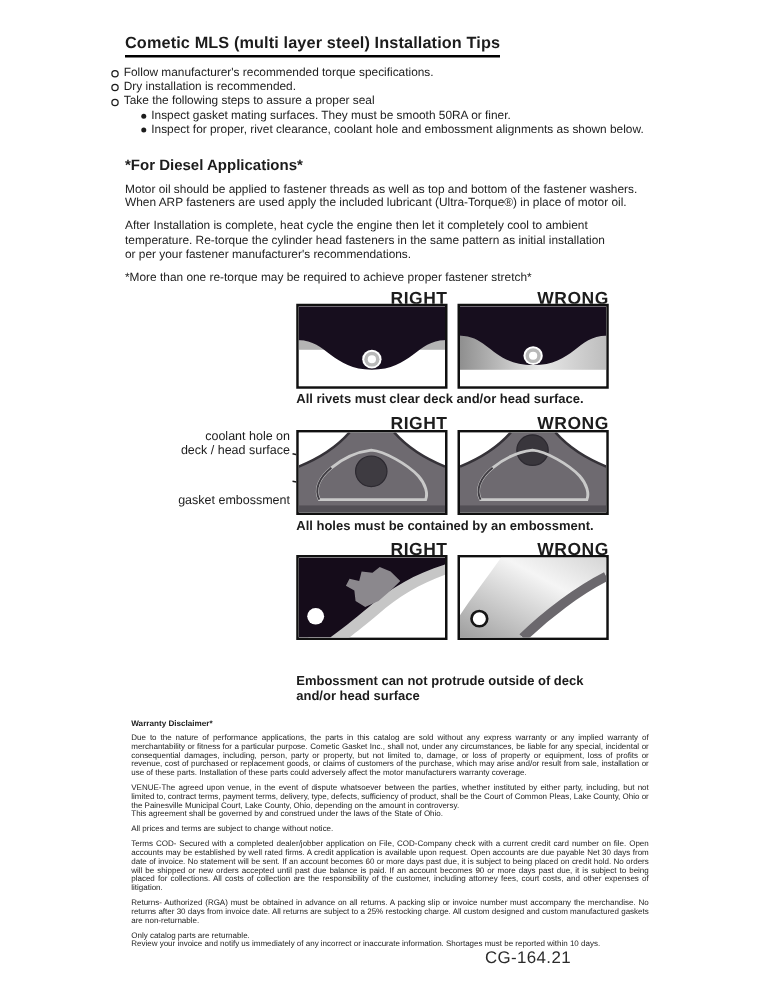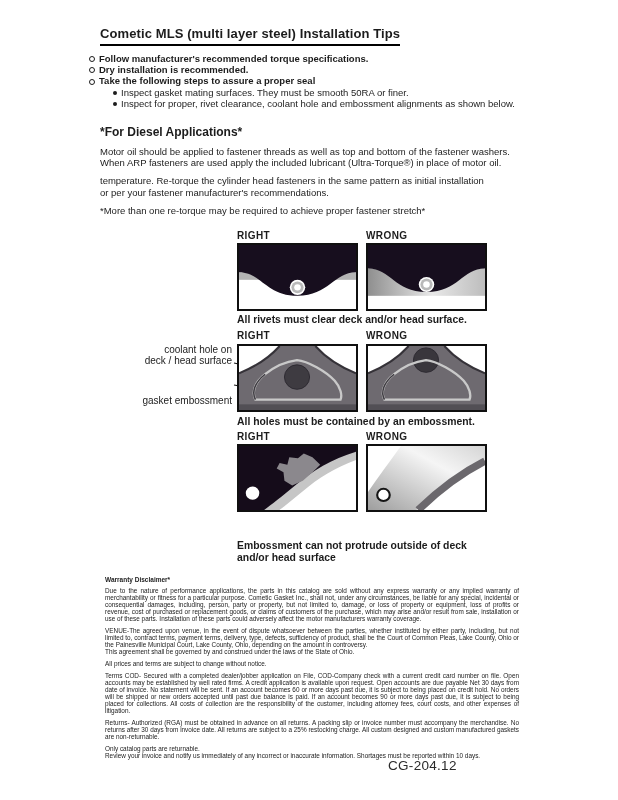--- a/index.html
+++ b/index.html
@@ -3,31 +3,31 @@
 <meta charset="utf-8">
 <style>
   html,body{margin:0;padding:0;background:#fff;}
   .page{position:relative;width:618px;height:800px;background:#ffffff;overflow:hidden;
         font-family:"Liberation Sans", sans-serif;color:#1c1c1c;}
   
   .top-text{position:absolute;left:88px;top:20px;width:455px;}
   .doc-title{display:inline-block;margin:6px 0 0 12px;font-size:13px;font-weight:bold;
              letter-spacing:.1px;border-bottom:2.2px solid #000;padding-bottom:2.5px;}
   .tips{margin-top:7px;}
-  .tip-row{position:relative;padding-left:11px;font-size:9.5px;line-height:11.4px;white-space:nowrap;font-weight:bold;}
+  .tip-row{position:relative;padding-left:11px;font-size:9.5px;line-height:11.4px;white-space:nowrap;}
   .tip-row .o-bullet{position:absolute;left:1px;top:3.2px;width:4px;height:4px;border:1px solid #1c1c1c;
              border-radius:50%;background:#fff;}
   .sub-row{position:relative;padding-left:33px;font-size:9.5px;line-height:11.4px;white-space:nowrap;}
   .sub-row .f-bullet{position:absolute;left:25px;top:3.8px;width:4.4px;height:4.4px;border-radius:50%;background:#1c1c1c;}
   .diesel-h{margin:15px 0 0 12px;font-size:12px;font-weight:bold;}
   .para{margin:7px 0 0 12px;}
   .para div{font-size:9.5px;line-height:11.4px;white-space:nowrap;}
   .para.note{}
   
-  .dg-label{position:absolute;width:121px;text-align:left;font-weight:bold;font-size:10px;letter-spacing:.4px;}
+  .dg-label{position:absolute;width:121px;text-align:right;font-weight:bold;font-size:14px;letter-spacing:.4px;}
   .panel{position:absolute;width:121px;height:68px;border:2.2px solid #101010;box-sizing:border-box;background:#fff;}
   .panel svg{display:block;width:100%;height:100%;}
   .dg-cap{position:absolute;font-size:10.4px;font-weight:bold;line-height:11.6px;}
   .dg-cap.center{width:250px;text-align:left;}
   .ann{position:absolute;left:100px;width:132px;text-align:right;font-size:10px;line-height:10.8px;}
   .leaders{position:absolute;left:0;top:0;pointer-events:none;}
   
   .legal{position:absolute;left:105px;top:576px;width:414px;color:#222;}
   .legal .lh{font-size:6.5px;font-weight:bold;margin-bottom:3.5px;}
   .legal p{margin:0 0 5px 0;font-size:6.4px;line-height:7px;text-align:justify;}
@@ -64,20 +64,21 @@
         <span>Inspect for proper, rivet clearance, coolant hole and embossment alignments as shown below.</span>
       </div>
     </div>
 
     <div class="diesel-h">*For Diesel Applications*</div>
     <div class="para">
       <div>Motor oil should be applied to fastener threads as well as top and bottom of the fastener washers.</div>
       <div>When ARP fasteners are used apply the included lubricant (Ultra-Torque®) in place of motor oil.</div>
     </div>
     <div class="para">
+      <div>After Installation is complete, heat cycle the engine then let it completely cool to ambient</div>
       <div>temperature. Re-torque the cylinder head fasteners in the same pattern as initial installation</div>
       <div>or per your fastener manufacturer's recommendations.</div>
     </div>
     <div class="para note">
       <div>*More than one re-torque may be required to achieve proper fastener stretch*</div>
     </div>
   </div>
 
   <div class="dg-label" style="left:237px;top:230px;">RIGHT</div>
   <div class="dg-label" style="left:366px;top:230px;">WRONG</div>
@@ -192,14 +193,14 @@
     <p>Due to the nature of performance applications, the parts in this catalog are sold without any express warranty or any implied warranty of merchantability or fitness for a particular purpose.  Cometic Gasket Inc., shall not, under any circumstances, be liable for any special, incidental or consequential damages, including, person, party or property, but not limited to, damage, or loss of property or equipment, loss of profits or revenue, cost of purchased or replacement goods, or claims of customers of the purchase, which may arise and/or result from sale, installation or use of these parts.  Installation of these parts could adversely affect the motor manufacturers warranty coverage.</p>
     <p class="tight">VENUE-The agreed upon venue, in the event of dispute whatsoever between the parties, whether instituted by either party, including, but not limited to, contract terms, payment terms, delivery, type, defects, sufficiency of product, shall be the Court of Common Pleas, Lake County, Ohio or the Painesville Municipal Court, Lake County, Ohio, depending on the amount in controversy.</p>
     <p>This agreement shall be governed by and construed under the laws of the State of Ohio.</p>
     <p>All prices and terms are subject to change without notice.</p>
     <p>Terms COD- Secured with a completed dealer/jobber application on File, COD-Company check with a current credit card number on file.  Open accounts may be established by well rated firms.  A credit application is available upon request.  Open accounts are due payable Net 30 days from date of invoice.  No statement will be sent.  If an account becomes 60 or more days past due, it is subject to being placed on credit hold.  No orders will be shipped or new orders accepted until past due balance is paid.  If an account becomes 90 or more days past due, it is subject to being placed for collections.  All costs of collection are the responsibility of the customer, including attorney fees, court costs, and other expenses of litigation.</p>
     <p>Returns- Authorized (RGA) must be obtained in advance on all returns.  A packing slip or invoice number must accompany the merchandise.  No returns after 30 days from invoice date.  All returns are subject to a 25% restocking charge.  All custom designed and custom manufactured gaskets are non-returnable.</p>
     <p class="tight">Only catalog parts are returnable.</p>
     <p>Review your invoice and notify us immediately of any incorrect or inaccurate information.  Shortages must be reported within 10 days.</p>
   </div>
 
-  <div class="page-code">CG-204.12</div>
+  <div class="page-code">CG-164.21</div>
 </div>
 
 </body></html>

